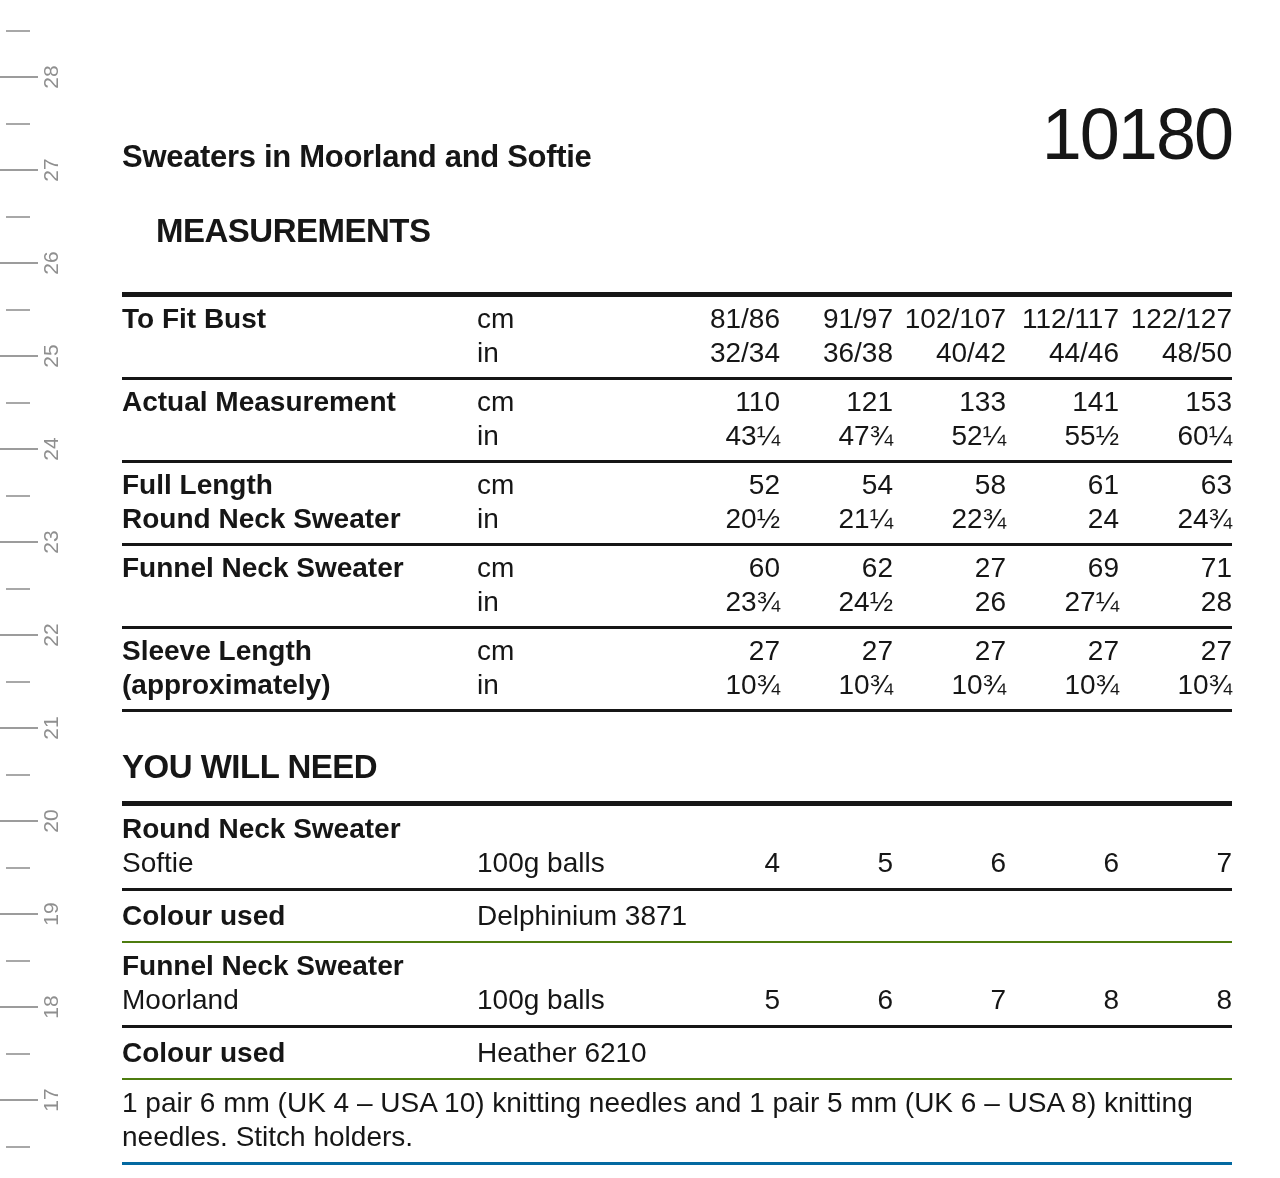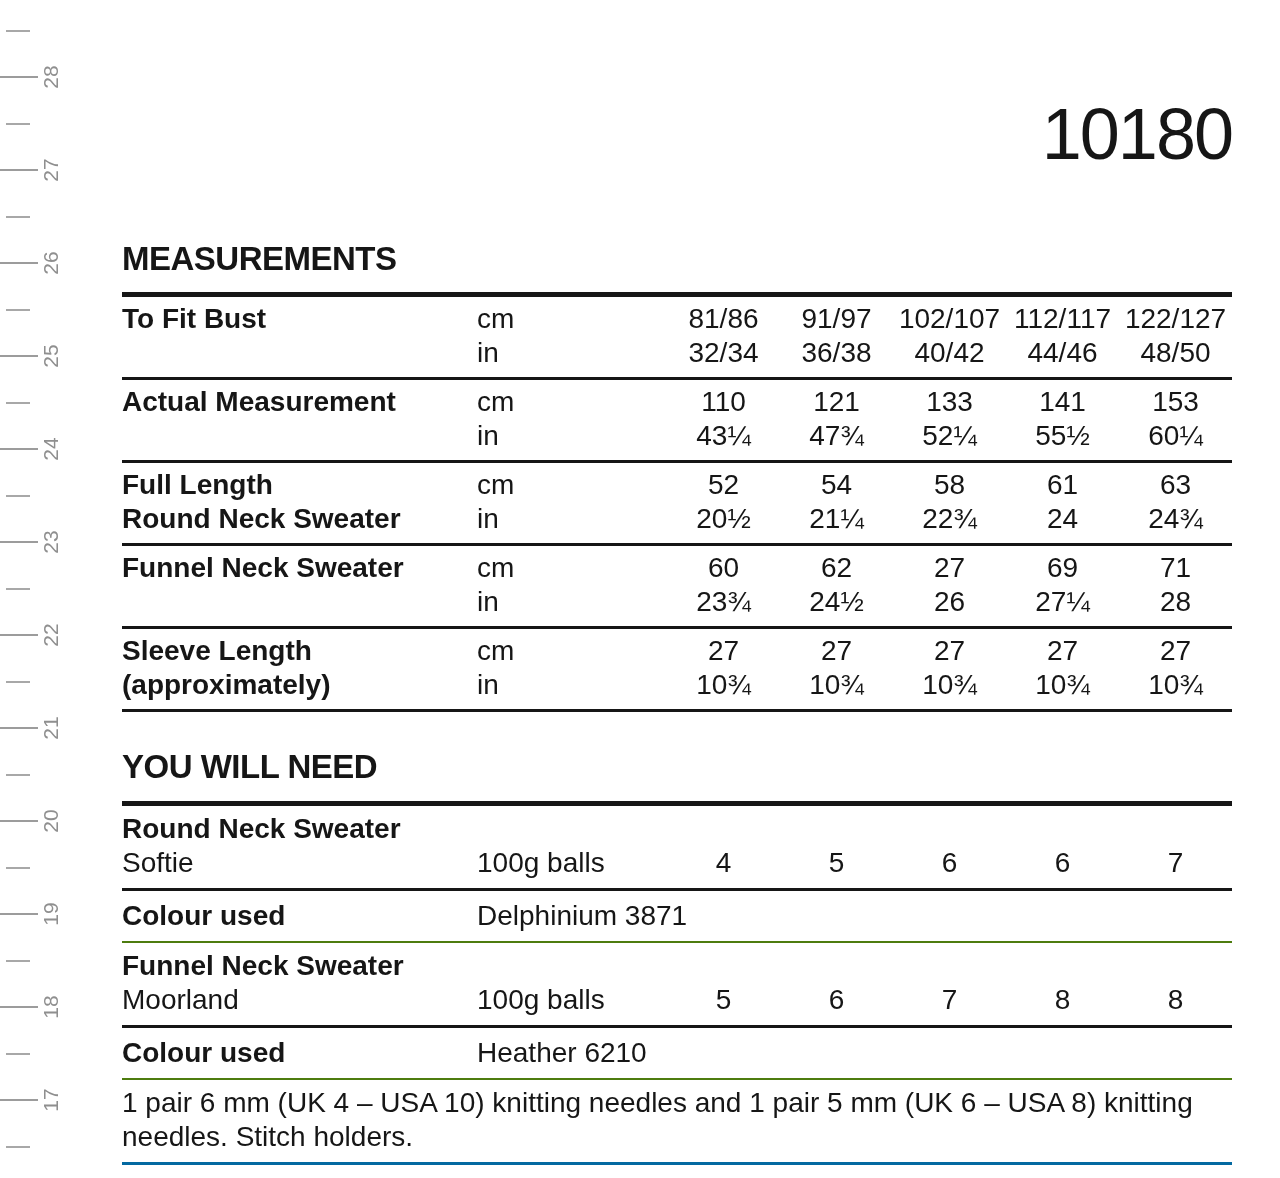--- a/index.html
+++ b/index.html
@@ -13,35 +13,35 @@
   .tick-minor{position:absolute;left:6px;width:24px;height:2px;background:#a8a8a8;}
   .ruler-num{
     position:absolute;left:34px;width:34px;height:30px;line-height:30px;text-align:center;
     transform:rotate(-90deg);color:#8f8f8f;font-size:21px;
   }
   
   .content{position:absolute;left:122px;top:0;width:1110px;height:1178px;}
   .doc-title{position:absolute;top:138px;left:0;font-size:31px;font-weight:bold;letter-spacing:-0.3px;line-height:38px;}
   .pattern-number{position:absolute;top:98px;left:0;width:1110px;text-align:right;font-size:72px;line-height:1;letter-spacing:-2px;}
   .section-heading{position:absolute;left:0;font-size:33px;font-weight:bold;letter-spacing:-0.5px;line-height:38px;}
-  #measurements-heading{top:240px;}
+  #measurements-heading{top:212px;margin-left:34px;}
   #you-will-need-heading{top:748px;}
   
   table{border-collapse:collapse;table-layout:fixed;width:1110px;font-size:28px;line-height:34px;color:#161616;}
   #measurements-table{position:absolute;top:292px;left:0;border-top:5px solid #161616;}
   #you-will-need-table{position:absolute;top:801px;left:0;border-top:5px solid #161616;}
   col.c-label{width:355px;}
   col.c-unit{width:190px;}
   col.c-num{width:113px;}
   td{padding:0;vertical-align:top;}
   #measurements-table tr{border-bottom:3px solid #161616;}
   #measurements-table td{padding:5px 0 7px 0;}
   #measurements-table td div{min-height:34px;}
   .lbl{font-weight:bold;}
-  .num{text-align:center;}
+  .num{text-align:right;}
   tr.garment-row td{padding:6px 0 0 0;font-weight:bold;}
   tr.yarn-row td{padding:0 0 8px 0;}
   tr.yarn-row{border-bottom:3px solid #161616;}
   tr.colour-row td{padding:8px 0 8px 0;}
   tr.colour-row{border-bottom:2px solid #4d7c0f;}
   tr.needles-row td{padding:6px 0 8px 0;}
   tr.needles-row{border-bottom:3px solid #0369a1;}
 </style>
 </head>
 <body>
@@ -81,20 +81,21 @@
     <div class="tick-minor" style="top: 681px;"></div>
     <div class="tick-minor" style="top: 774px;"></div>
     <div class="tick-minor" style="top: 867px;"></div>
     <div class="tick-minor" style="top: 960px;"></div>
     <div class="tick-minor" style="top: 1053px;"></div>
     <div class="tick-minor" style="top: 1146px;"></div>
   </div>
 
 <div class="content">
 
+  <div class="doc-title">Sweaters in Moorland and Softie</div>
   <div class="pattern-number">10180</div>
 
   <div class="section-heading" id="measurements-heading">MEASUREMENTS</div>
 
   <table id="measurements-table">
     <colgroup>
       <col class="c-label">
         <col class="c-unit">
       <col class="c-num">
         <col class="c-num">

